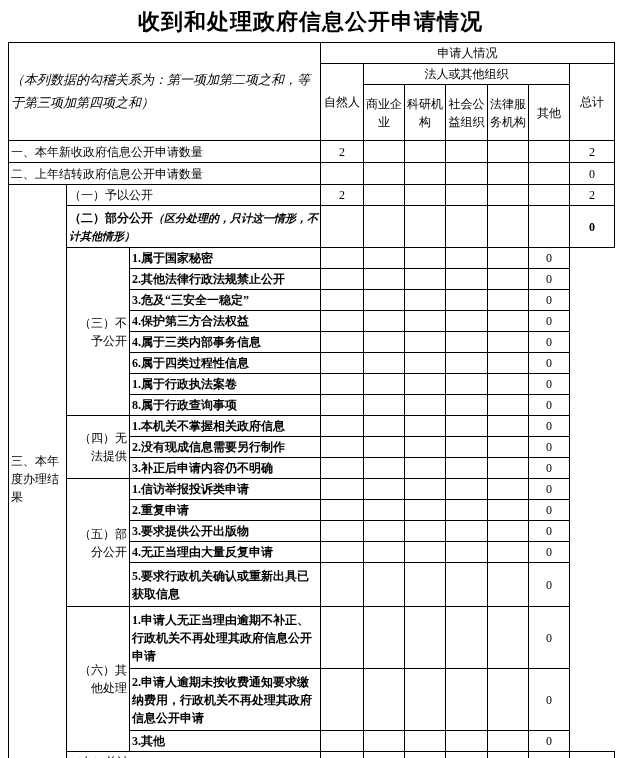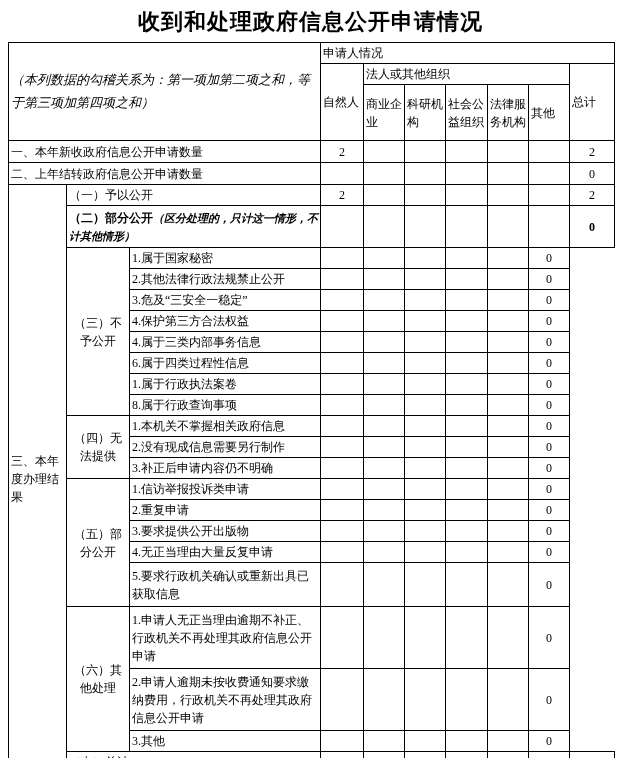--- a/index.html
+++ b/index.html
@@ -15,29 +15,29 @@
     margin-left:8px;width:606px;
   }
   table.report td{
     border:1px solid #000;
     padding:1px 2px;
     font-size:12px;line-height:1.5;
     vertical-align:middle;
     word-break:break-all;overflow:hidden;
     box-sizing:border-box;
   }
-  td.hdr{text-align:left;padding:1px 4px;font-size:13px;}
+  td.hdr{text-align:center;padding:1px 4px;font-size:13px;}
   td.num{text-align:center;font-size:13px;font-family:"Liberation Serif","DejaVu Serif",serif;}
   td.note-cell{padding:2px 5px;vertical-align:middle;}
   .note-txt{font-style:italic;font-size:13px;line-height:1.7;}
   td.lbl{padding-left:3px;}
   td.lbl2{padding-left:8px;}
   td.sec{padding:2px 8px;text-align:left;}
-  td.grp{padding:2px 4px;text-align:center;}
-  td.item{padding-left:2px;}
+  td.grp{padding:2px 4px;text-align:right;}
+  td.item{padding-left:2px;font-weight:bold;}
   .inline-note{font-style:italic;font-size:11px;}
   
   td.dash-b{border-bottom:1px dashed #b3b3b3;}
   tr.row-first td{border-top:1px dashed #b3b3b3;}
   
   tr.th1{height:17px;} tr.th2{height:19px;} tr.th3{height:56px;}
   tr.r22{height:22px;} tr.r19{height:19px;} tr.r20{height:20px;} tr.r42{height:42px;font-weight:bold;} tr.r44{height:44px;} tr.r62{height:62px;}
 </style>
 </head>
 <body>

